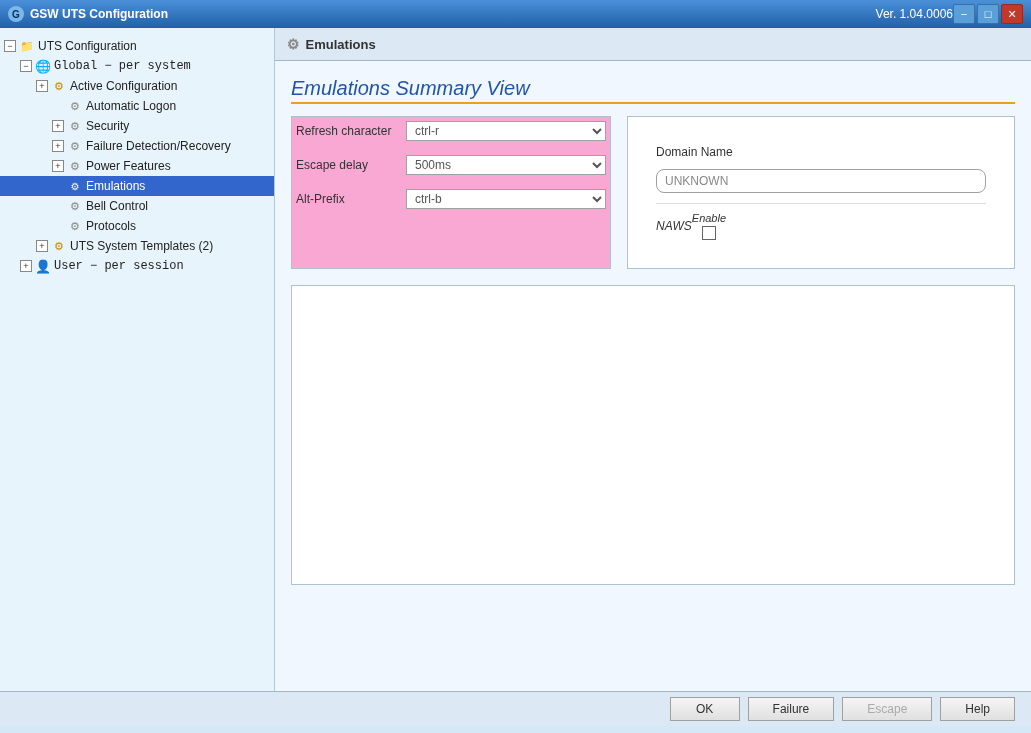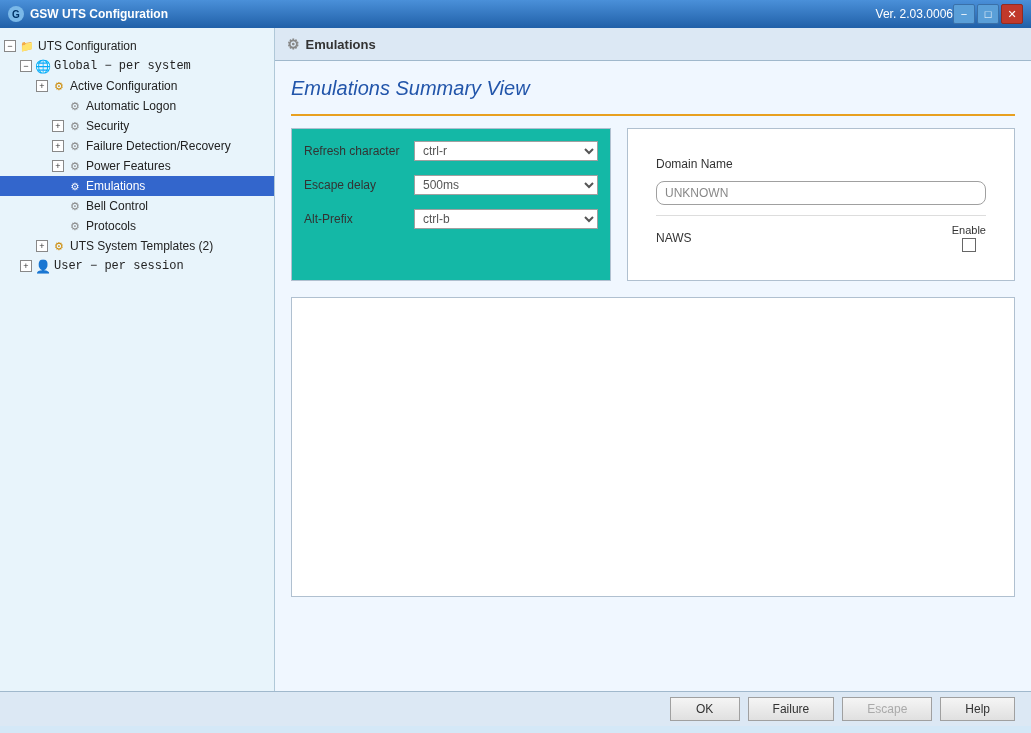--- a/index.html
+++ b/index.html
@@ -142,36 +142,36 @@
       flex: 1;
       padding: 16px;
       overflow-y: auto;
     }
 
     .section-title {
       font-size: 20px;
       font-style: italic;
       color: #2255aa;
       margin-bottom: 12px;
-      padding-bottom: 14px;
+      padding-bottom: 2px;
       border-bottom: 2px solid #e8a020;
     }
 
     
     .form-group {
       display: flex;
       gap: 16px;
       margin-bottom: 16px;
     }
 
     .form-left {
       flex: 0 0 320px;
       border: 1px solid #b0c0d0;
-      background: #14b8a6;
-      padding: 12px;
+      background: #f9a8d4;
+      padding: 4px;
     }
 
     .form-right {
       flex: 1;
       border: 1px solid #b0c0d0;
       background: white;
       padding: 28px;
     }
 
     .field-row {
@@ -211,21 +211,21 @@
     }
 
     .naws-section {
       margin-top: 8px;
       border-top: 1px solid #ddd;
       padding-top: 8px;
     }
     .naws-row {
       display: flex;
       align-items: center;
-      justify-content: space-between;
+      font-style: italic;
     }
     .naws-label { font-size: 12px; color: #333; }
     .naws-enable {
       display: flex;
       flex-direction: column;
       align-items: center;
       font-size: 11px;
       color: #333;
     }
     .checkbox-ctrl {
@@ -286,21 +286,21 @@
       min-width: 70px;
     }
     .bottom-btn:disabled { color: #aaa; cursor: default; }
   </style>
 </head>
 <body>
 
 <div class="title-bar">
   <div class="title-bar-icon">G</div>
   <span class="title-bar-text">GSW UTS Configuration</span>
-  <span style="margin-left:8px; font-weight:normal;">Ver. 2.03.0006</span>
+  <span style="margin-left:8px; font-weight:normal;">Ver. 1.04.0006</span>
   <div class="title-bar-controls">
     <button class="title-btn">−</button>
     <button class="title-btn">□</button>
     <button class="title-btn close">✕</button>
   </div>
 </div>
 
 <div class="main-container">
 
   <div class="sidebar">

